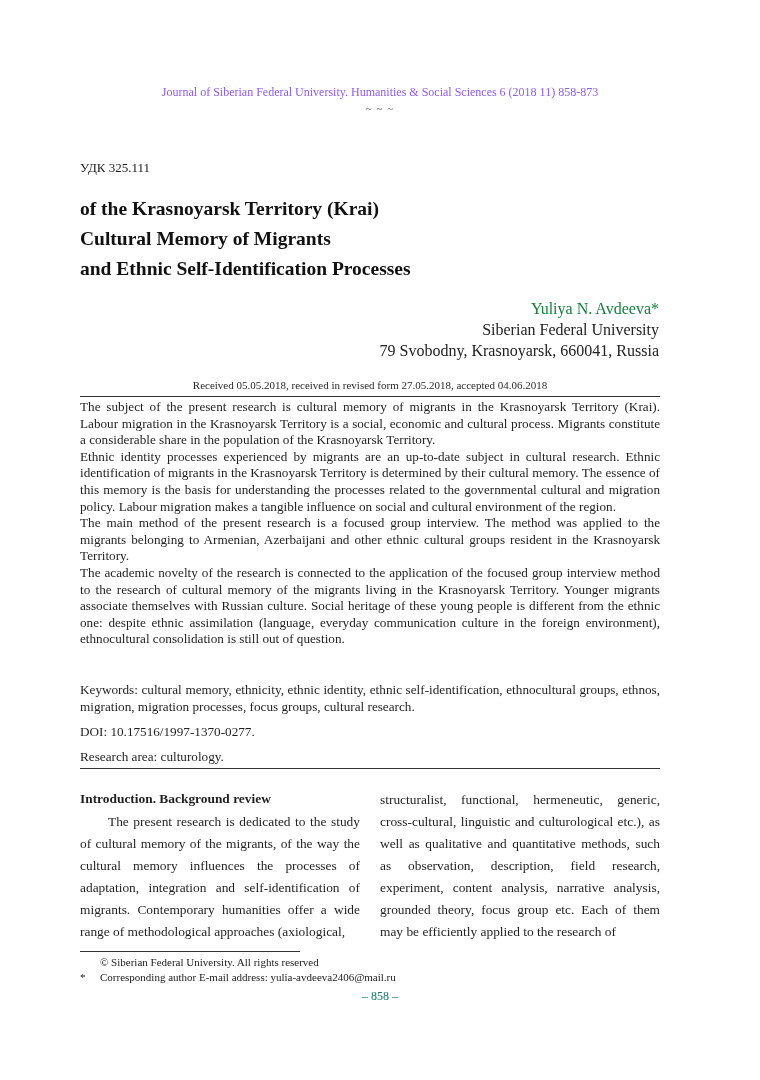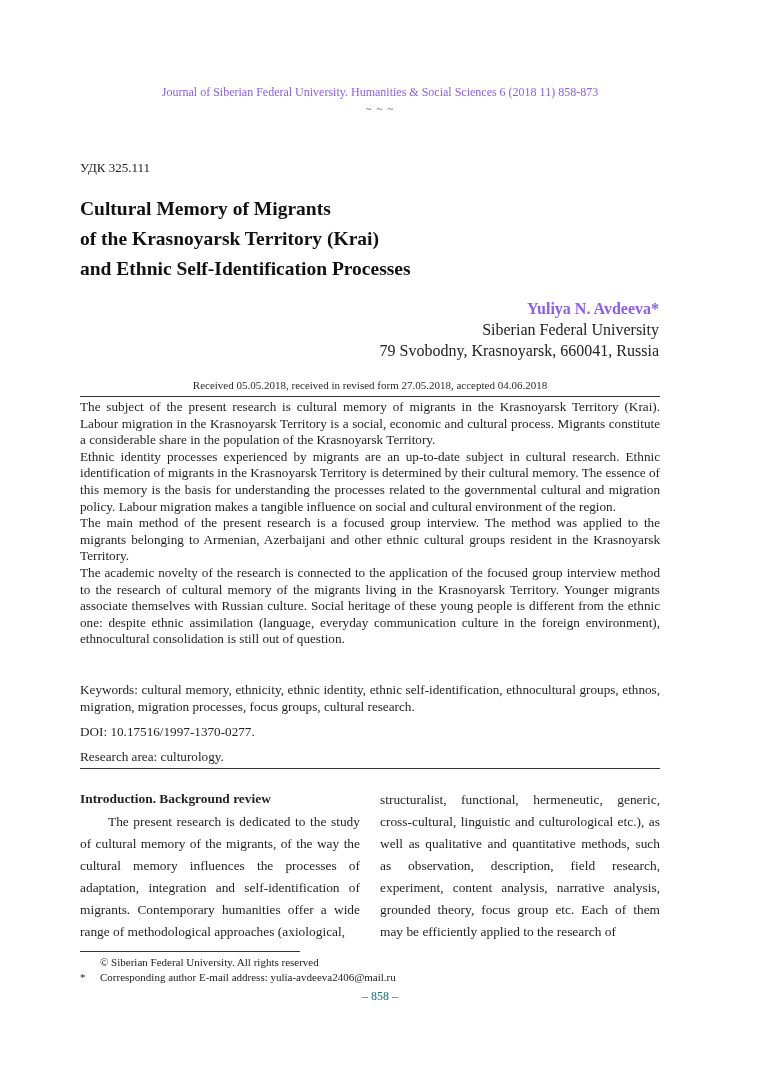--- a/index.html
+++ b/index.html
@@ -23,21 +23,21 @@
     .udc { left: 80px; top: 160px; font-size: 13px; color: #222; }
     .title {
       left: 80px; top: 194px; width: 560px;
       font-weight: bold; font-size: 19.5px; line-height: 30px; color: #111;
     }
     .title div { white-space: nowrap; }
     .author-block {
       right: 101px; top: 298px; text-align: right;
       font-size: 16px; line-height: 21px;
     }
-    .author-name { font-weight: bold; color: #8b5cf6; }
+    .author-name { font-weight: normal; color: #15803d; }
     .affil { color: #222; }
     .received {
       left: 80px; width: 580px; top: 379px;
       text-align: center; font-size: 11px; color: #2a2a2a;
     }
     .rule { height: 1px; background: #333; }
     .rule-top { left: 80px; width: 580px; top: 396px; }
     .rule-bottom { left: 80px; width: 580px; top: 768px; }
     .abstract {
       left: 80px; width: 580px; top: 399px;
@@ -79,22 +79,22 @@
   </style>
 </head>
 <body>
 
 <div class="abs journal-header">Journal of  Siberian Federal University.  Humanities &amp; Social Sciences 6 (2018 11) 858-873</div>
 <div class="abs tilde">~ ~ ~</div>
 
 <div class="abs udc">УДК 325.111</div>
 
 <div class="abs title">
+  <div>of the Krasnoyarsk Territory (Krai)</div>
   <div>Cultural Memory of Migrants</div>
-  <div>of the Krasnoyarsk Territory (Krai)</div>
   <div>and Ethnic Self-Identification Processes</div>
 </div>
 
 <div class="abs author-block">
   <div class="author-name">Yuliya N. Avdeeva*</div>
   <div class="affil">Siberian Federal University</div>
   <div class="affil">79 Svobodny, Krasnoyarsk, 660041, Russia</div>
 </div>
 
 <div class="abs received">Received 05.05.2018, received in revised form 27.05.2018, accepted 04.06.2018</div>

